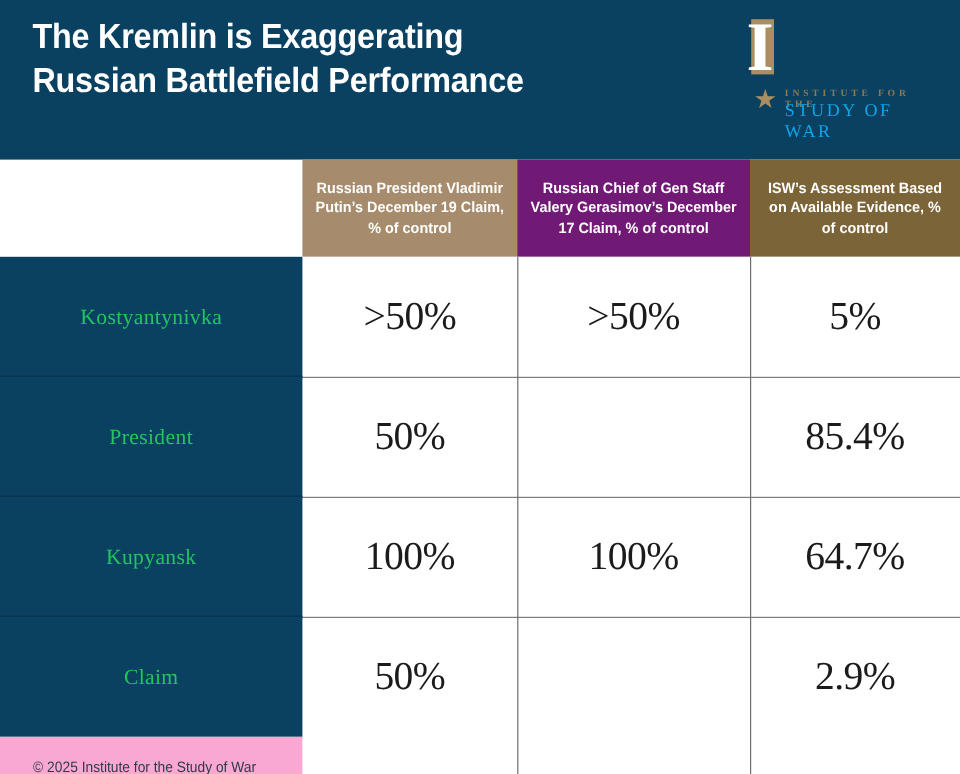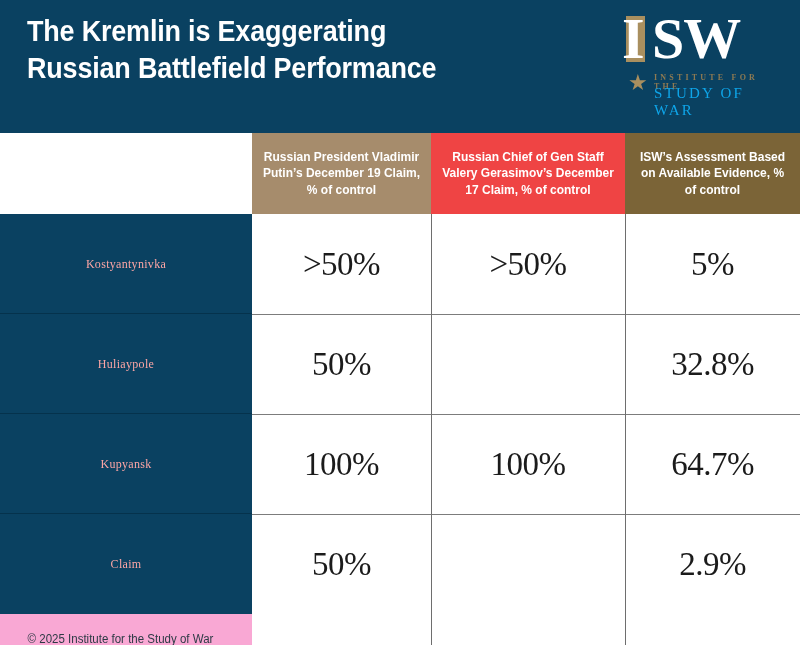--- a/index.html
+++ b/index.html
@@ -142,21 +142,21 @@
   }
   .col-head-text {
     color:#ffffff;
     font-family:"Liberation Sans", sans-serif;
     font-weight:bold;
     font-size:12.5px;
     line-height:16.5px;
     transform:scaleX(0.96);
   }
   #col-head-1 { left:252px; width:179px; background:#a68c6c; }
-  #col-head-2 { left:431px; width:194px; background:#ef4444; }
+  #col-head-2 { left:431px; width:194px; background:#701a75; }
   #col-head-3 { left:625px; width:175px; background:#7b6437; }
 
   
   .table-body {
     position:absolute;
     left:0; top:214px;
     width:800px; height:431px;
     background:#ffffff;
   }
 
@@ -174,23 +174,23 @@
   .row-label {
     position:absolute;
     left:0; top:0;
     width:252px; height:100px;
     background:#0a4161;
     display:flex;
     align-items:center;
     justify-content:center;
   }
   .row-label-text {
-    color:#fca5a5;
-    font-family:"Liberation Serif", serif;
-    font-size:12px;
+    color:#22c55e;
+    font-family:"Liberation Serif", serif;
+    font-size:18px;
     letter-spacing:0.3px;
   }
 
   .cell {
     position:absolute;
     top:0; height:100px;
     display:flex;
     align-items:center;
     justify-content:center;
   }
@@ -257,21 +257,20 @@
   <div class="banner">
     <div class="title-block">
       <div class="title-line">The Kremlin is Exaggerating</div>
       <div class="title-line">Russian Battlefield Performance</div>
     </div>
 
     <div class="logo">
       <div class="logo-main">
         <div class="logo-i-bar"></div>
         <div class="logo-i">I</div>
-        <div class="logo-sw">SW</div>
       </div>
       <div class="logo-star">★</div>
       <div class="logo-sub1">INSTITUTE FOR THE</div>
       <div class="logo-sub2">STUDY OF WAR</div>
     </div>
   </div>
 
   <div class="header-strip">
     <div class="col-head" id="col-head-1">
       <span class="col-head-text">Russian President Vladimir Putin’s December 19 Claim, % of control</span>
@@ -300,30 +299,30 @@
         <span class="cell-text">5%</span>
       </div>
     </div>
 
     <div class="row-sep" style="top:100px;">
       <div class="dark-part"></div>
     </div>
 
     <div class="row" id="row-1">
       <div class="row-label">
-        <span class="row-label-text">Huliaypole</span>
+        <span class="row-label-text">President</span>
       </div>
       <div class="cell c0">
         <span class="cell-text">50%</span>
       </div>
       <div class="cell c1">
         <span class="cell-text"></span>
       </div>
       <div class="cell c2">
-        <span class="cell-text">32.8%</span>
+        <span class="cell-text">85.4%</span>
       </div>
     </div>
 
     <div class="row-sep" style="top:200px;">
       <div class="dark-part"></div>
     </div>
 
     <div class="row" id="row-2">
       <div class="row-label">
         <span class="row-label-text">Kupyansk</span>

